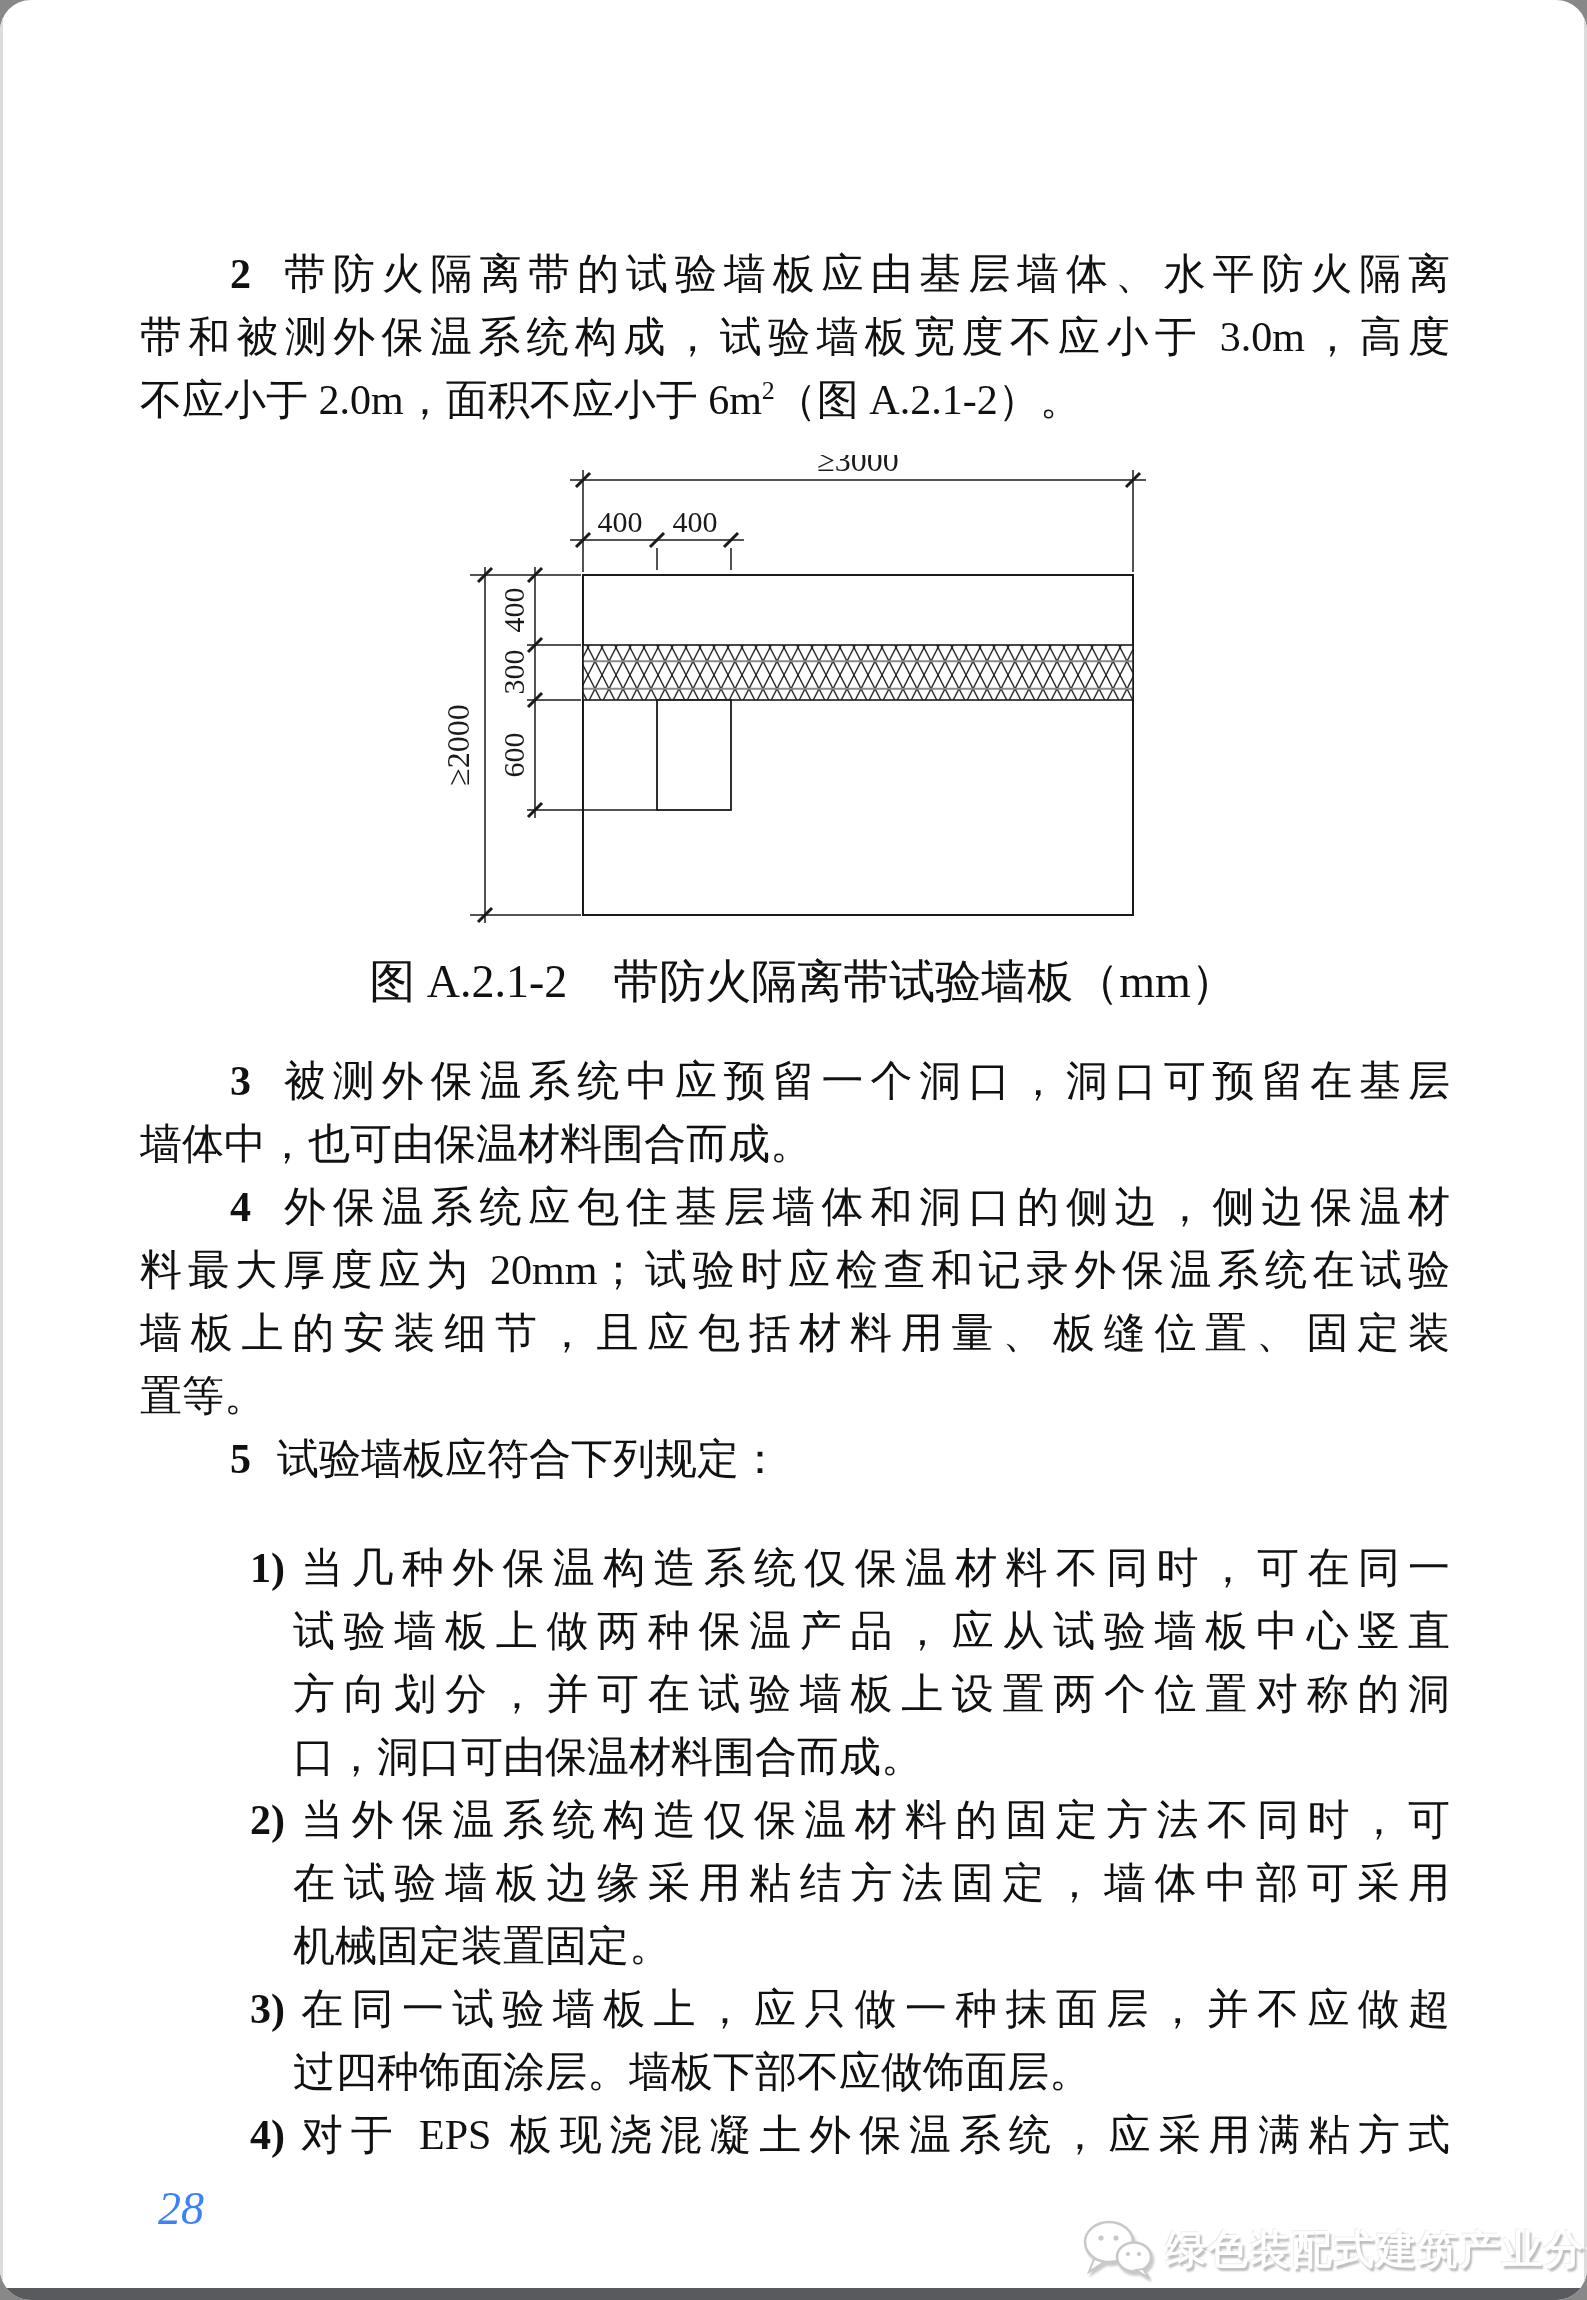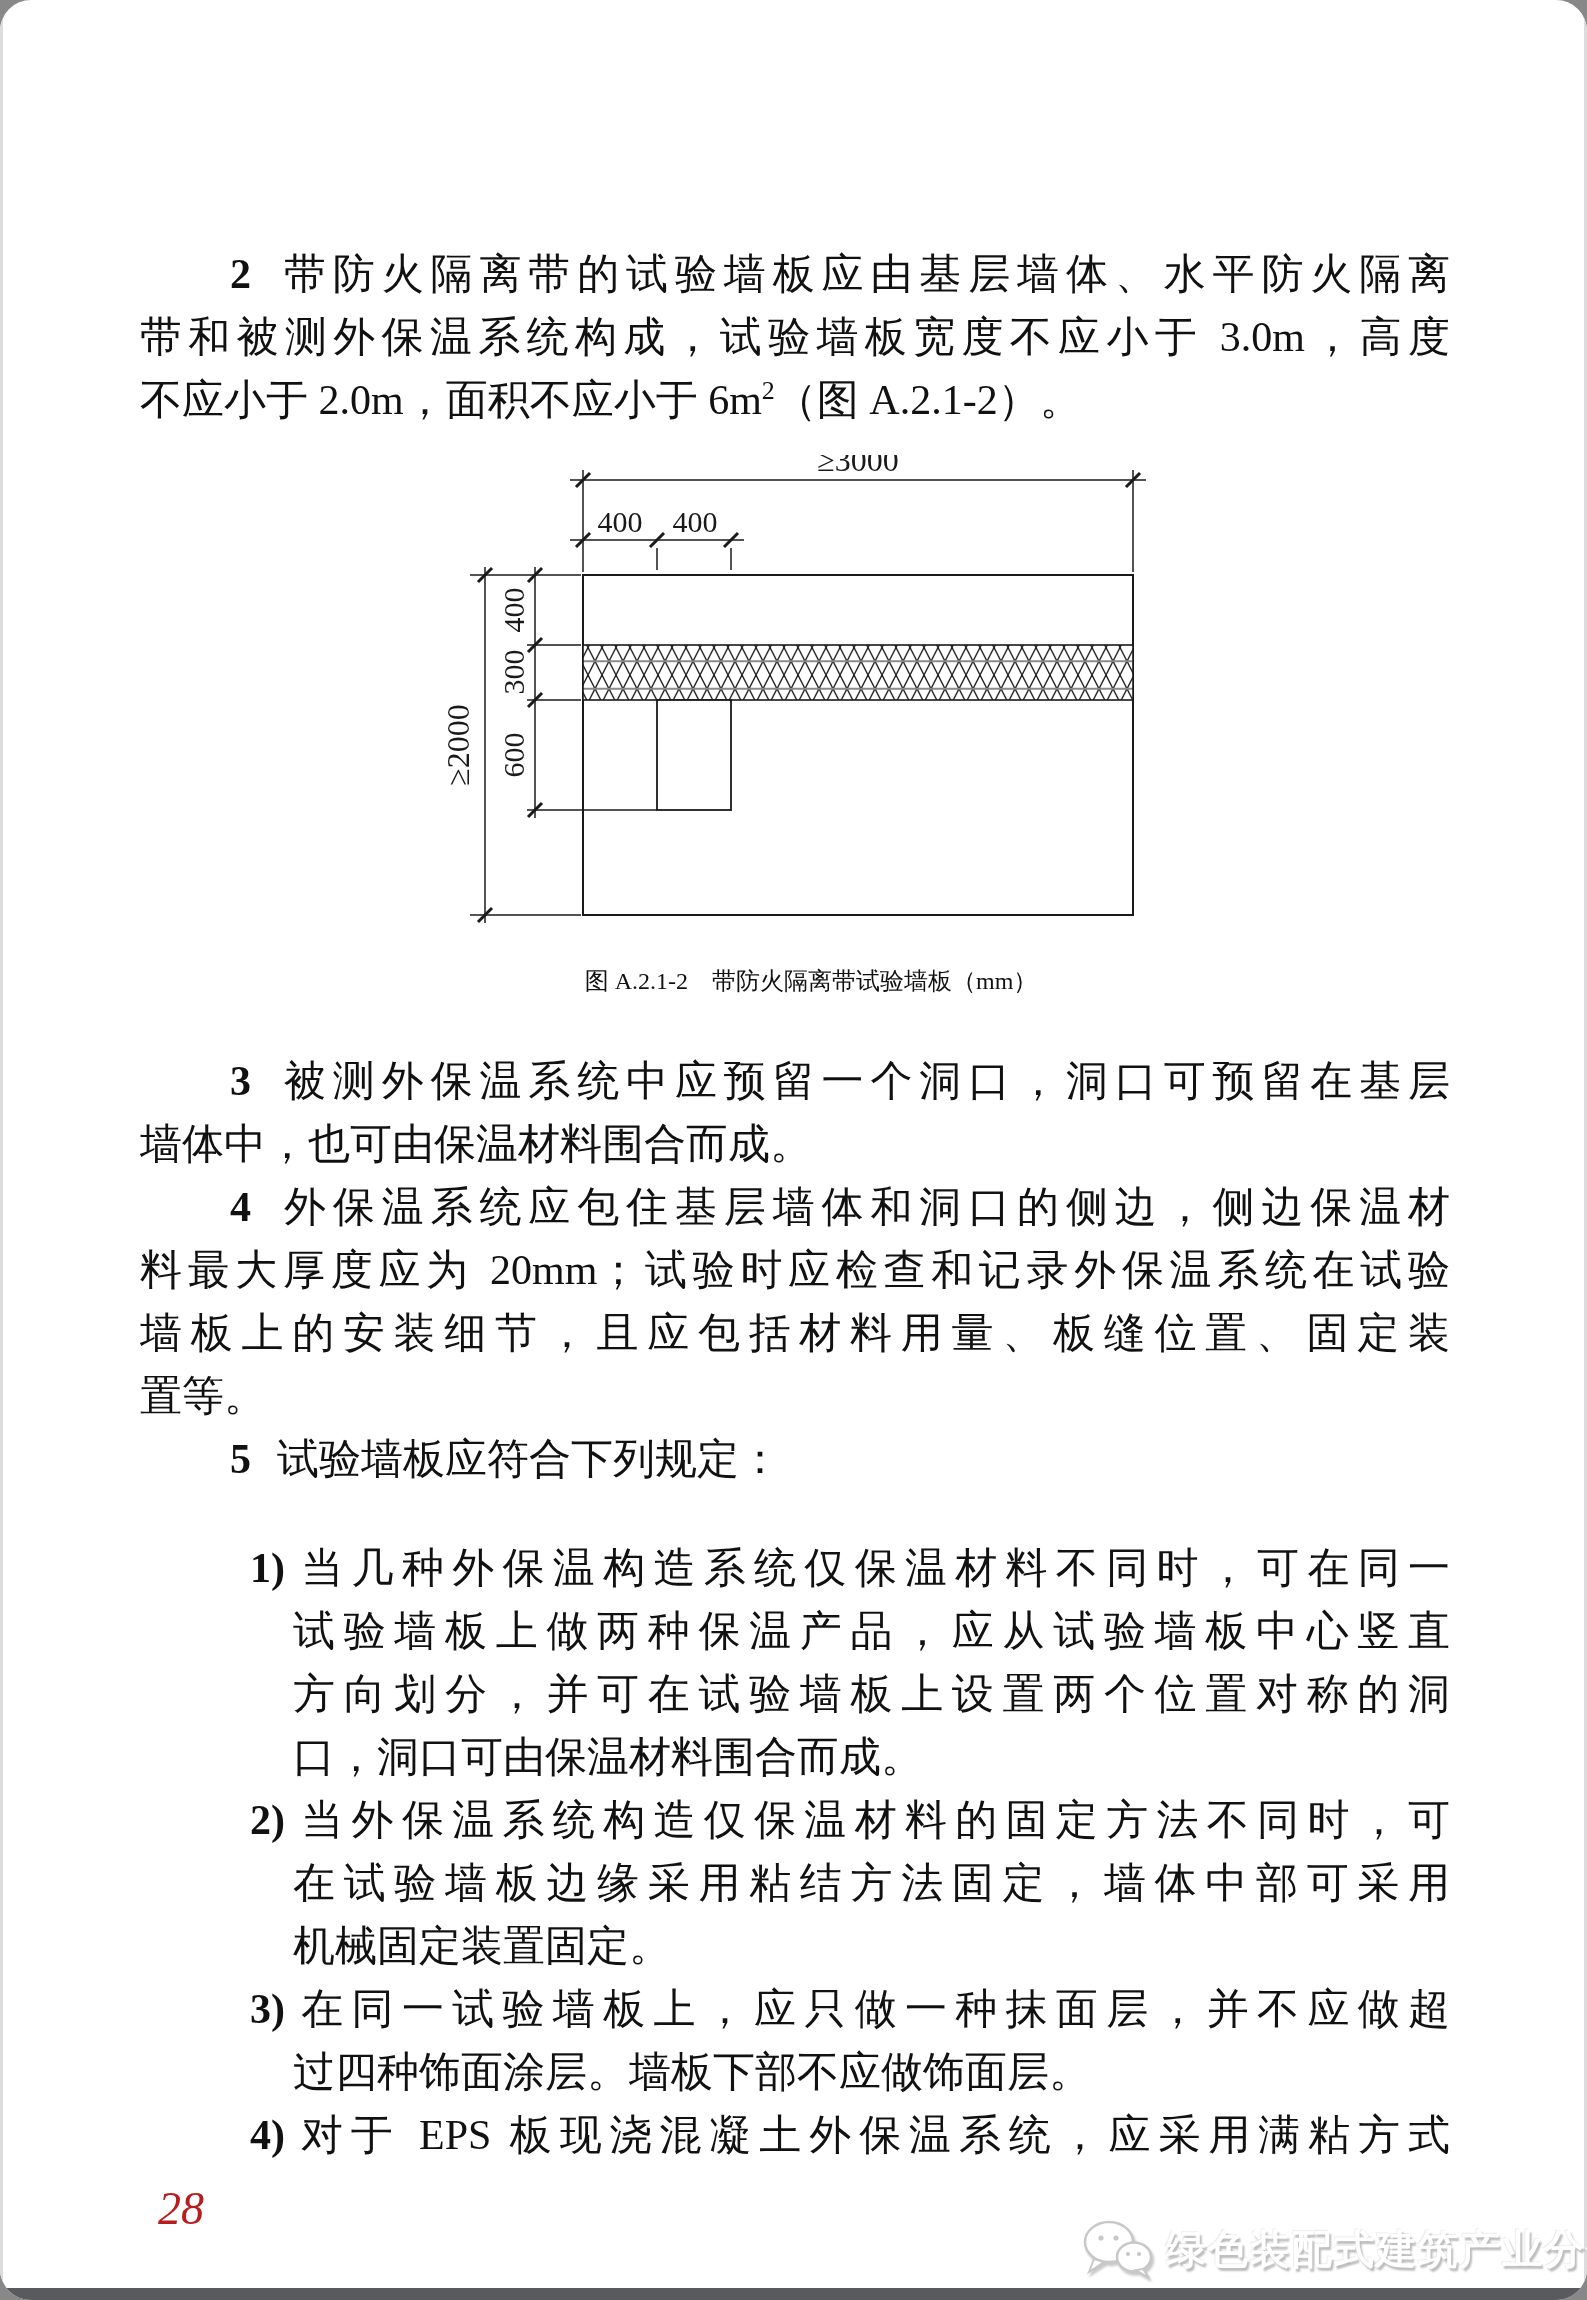--- a/index.html
+++ b/index.html
@@ -21,29 +21,29 @@
   .block{position:absolute;left:0;width:1310px;}
   .tl{height:63px;line-height:63px;font-size:42px;white-space:nowrap;}
   .tl.j{white-space:normal;text-align:justify;text-align-last:justify;}
   .tl.first{padding-left:90px;width:1220px;}
   .pnum{font-weight:bold;margin-right:26px;}
   .sub-first{padding-left:110px;width:1200px;margin-top:46px;}
   .sub-cont{padding-left:153px;width:1157px;}
   .snum{font-weight:bold;display:inline-block;width:43px;}
   sup{font-size:26px;vertical-align:super;line-height:0;}
 
-  .fig-caption{position:absolute;left:16px;top:950px;width:1310px;height:63px;
-    line-height:63px;text-align:center;font-size:24px;}
+  .fig-caption{position:absolute;left:8px;top:950px;width:1310px;height:63px;
+    line-height:63px;text-align:center;font-size:46px;}
 
   .figure-svg{position:absolute;left:420px;top:455px;}
   .dimtxt{font-family:"Liberation Serif","DejaVu Serif",serif;font-size:30px;fill:#1a1a1a;}
   .dimtxt.big{font-size:32px;}
 
   .page-number{position:absolute;left:158px;top:2182px;font-size:46px;
-    font-style:italic;color:#b91c1c;}
+    font-style:italic;color:#3b82f6;}
 
   .watermark{position:absolute;left:1082px;top:2218px;display:flex;align-items:center;gap:10px;}
   .wm-text{
     font-family:"Liberation Sans","DejaVu Sans",sans-serif;
     font-weight:bold;font-size:40px;letter-spacing:2px;
     color:#ffffff;
     text-shadow:2px 3px 2px #bcbcbc,-1px -1px 1px #ececec;
     white-space:nowrap;
   }
   .wm-logo{filter:drop-shadow(2px 3px 1px #c9c9c9);}

